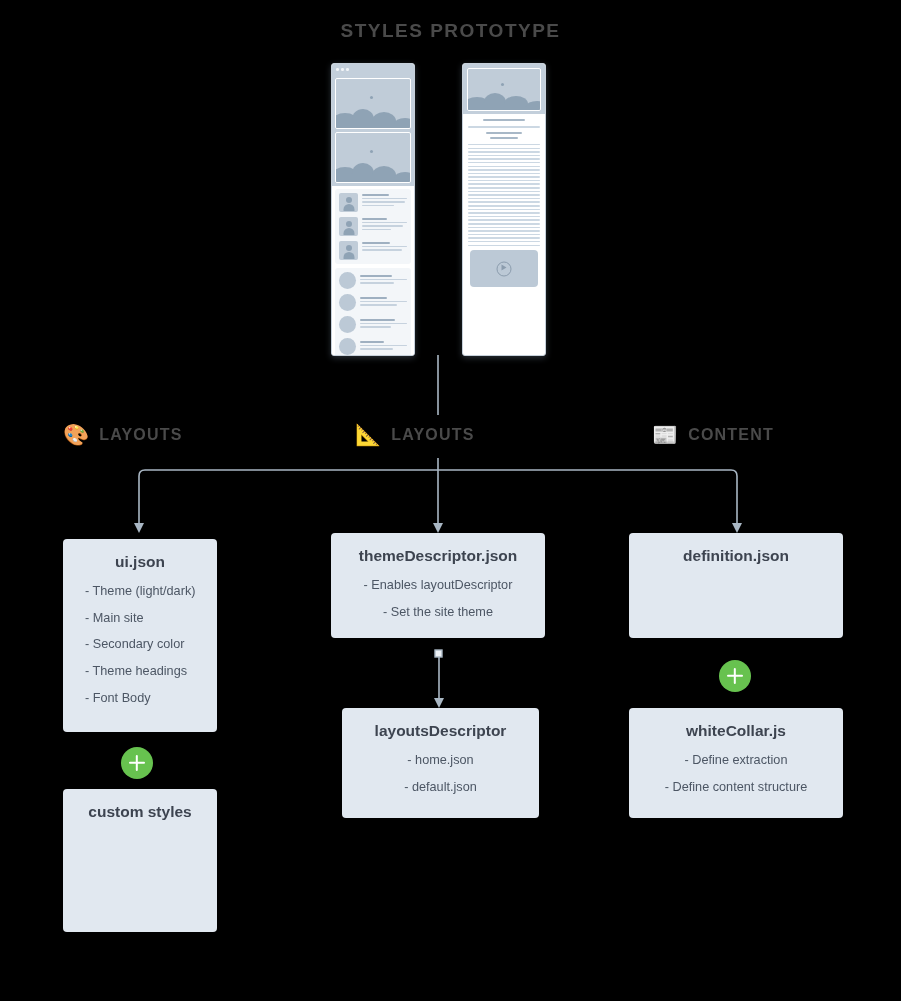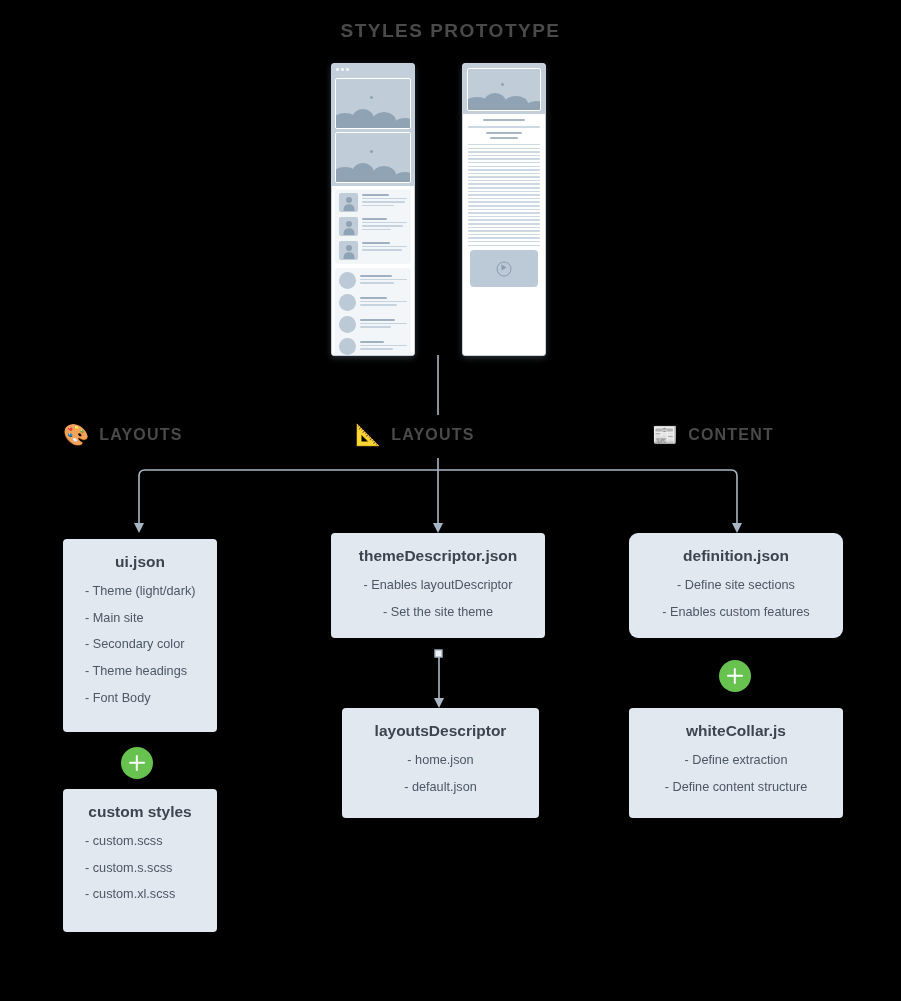--- a/index.html
+++ b/index.html
@@ -271,49 +271,40 @@
       <li>- Secondary color</li>
       <li>- Theme headings</li>
       <li>- Font Body</li>
     </ul>
   </div>
 
   <div class="plus" style="left:121px;top:747px;"></div>
 
   <div class="card" style="left:63px;top:789px;width:154px;height:143px;">
     <h3>custom styles</h3>
-    <ul>
-      <li>- custom.scss</li>
-      <li>- custom.s.scss</li>
-      <li>- custom.xl.scss</li>
-    </ul>
   </div>
 
   <div class="card center" style="left:342px;top:708px;width:197px;height:110px;">
     <h3>layoutsDescriptor</h3>
     <ul>
       <li>- home.json</li>
       <li>- default.json</li>
     </ul>
   </div>
 
   <div class="card center" style="left:331px;top:533px;width:214px;height:105px;">
     <h3>themeDescriptor.json</h3>
     <ul>
       <li>- Enables layoutDescriptor</li>
       <li>- Set the site theme</li>
     </ul>
   </div>
 
-  <div class="card center" style="left:629px;top:533px;width:214px;height:105px;border-radius:9px;">
+  <div class="card center" style="left:629px;top:533px;width:214px;height:105px;">
     <h3>definition.json</h3>
-    <ul>
-      <li>- Define site sections</li>
-      <li>- Enables custom features</li>
-    </ul>
   </div>
 
   <div class="plus" style="left:719px;top:660px;"></div>
 
   <div class="card center" style="left:629px;top:708px;width:214px;height:110px;">
     <h3>whiteCollar.js</h3>
     <ul>
       <li>- Define extraction</li>
       <li>- Define content structure</li>
     </ul>

